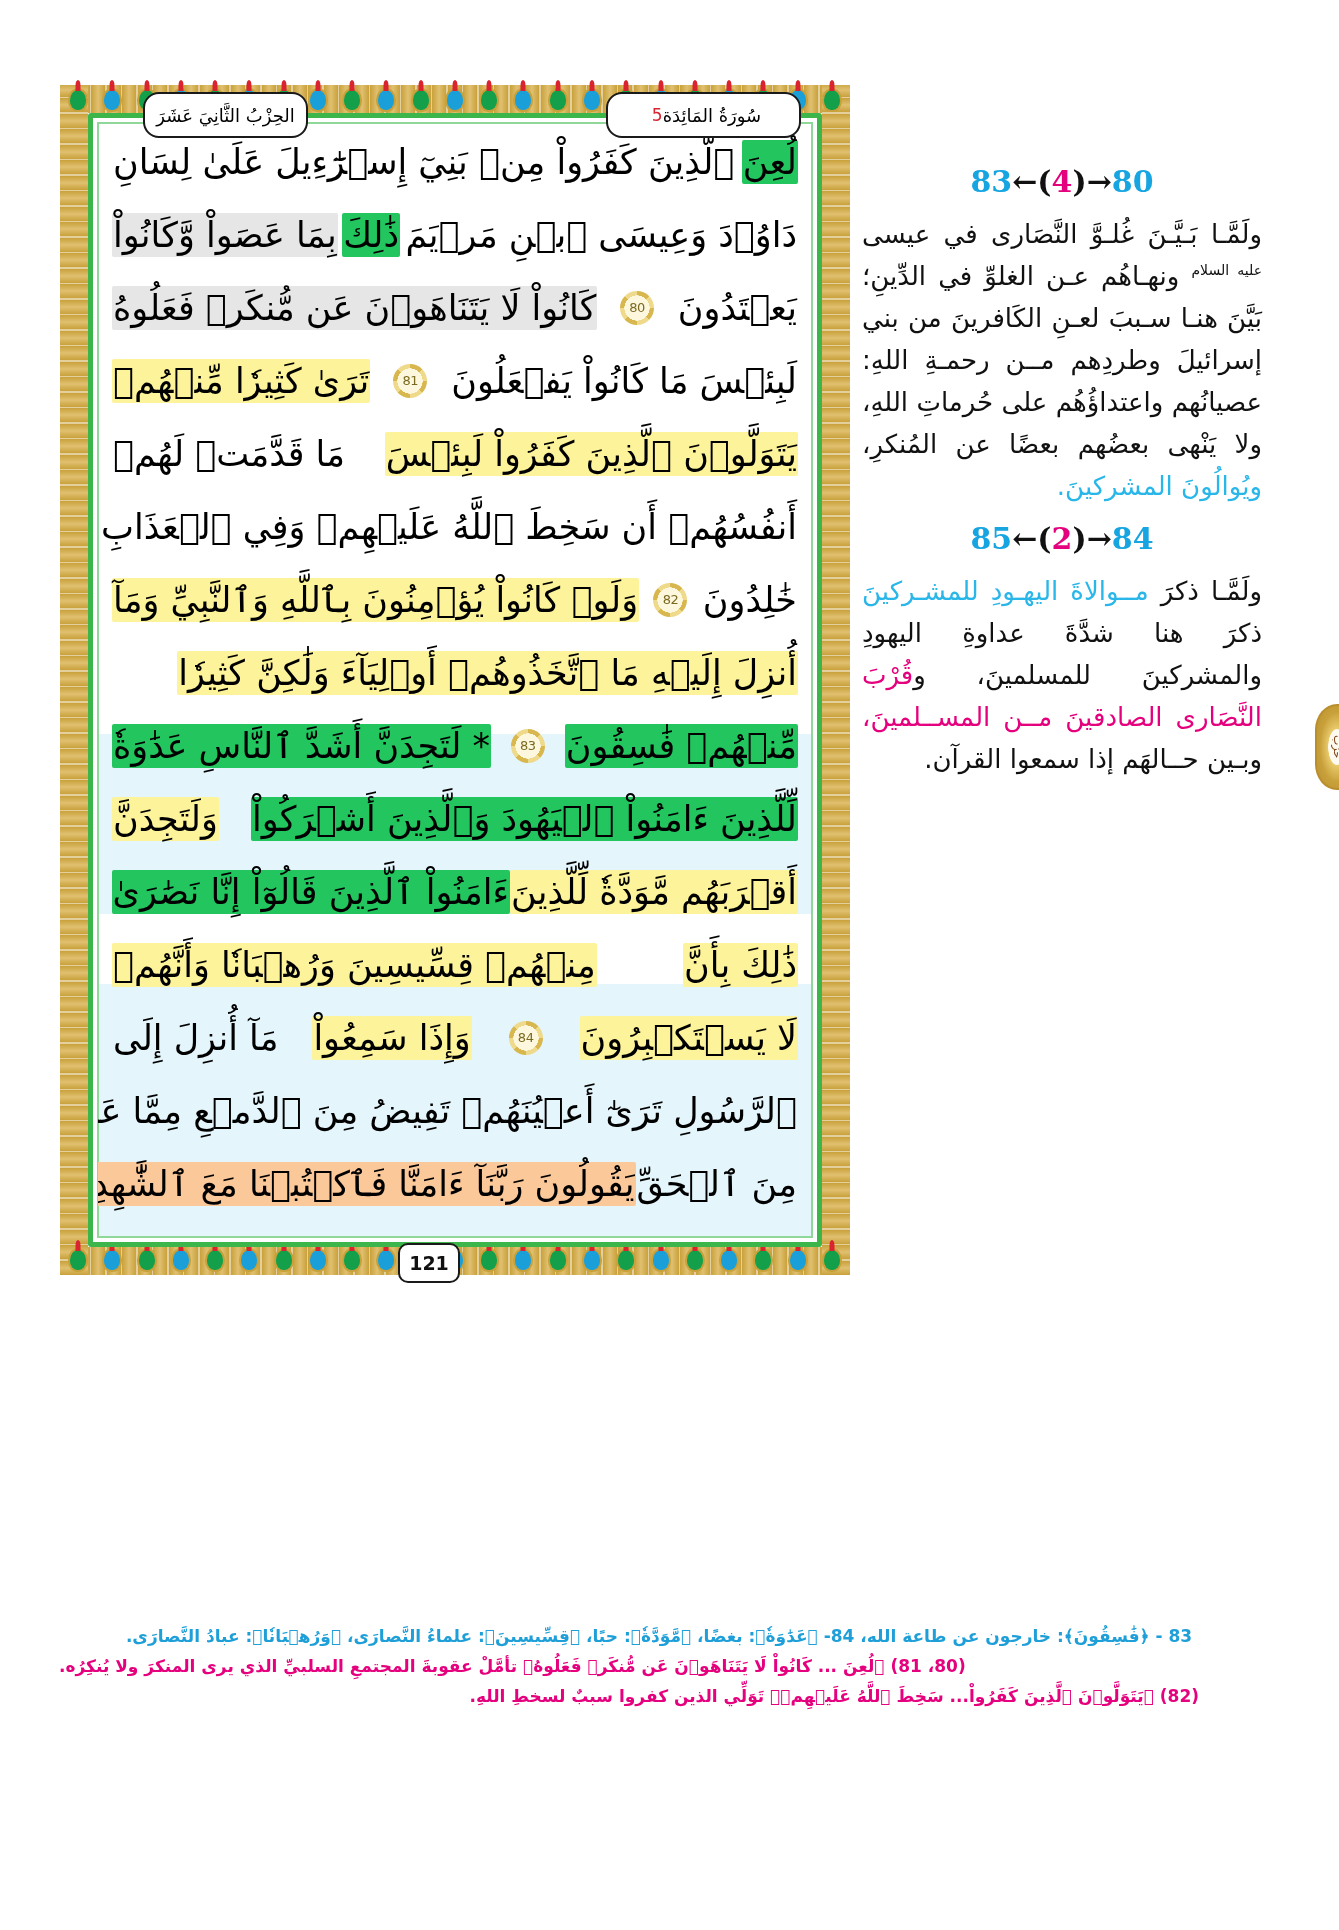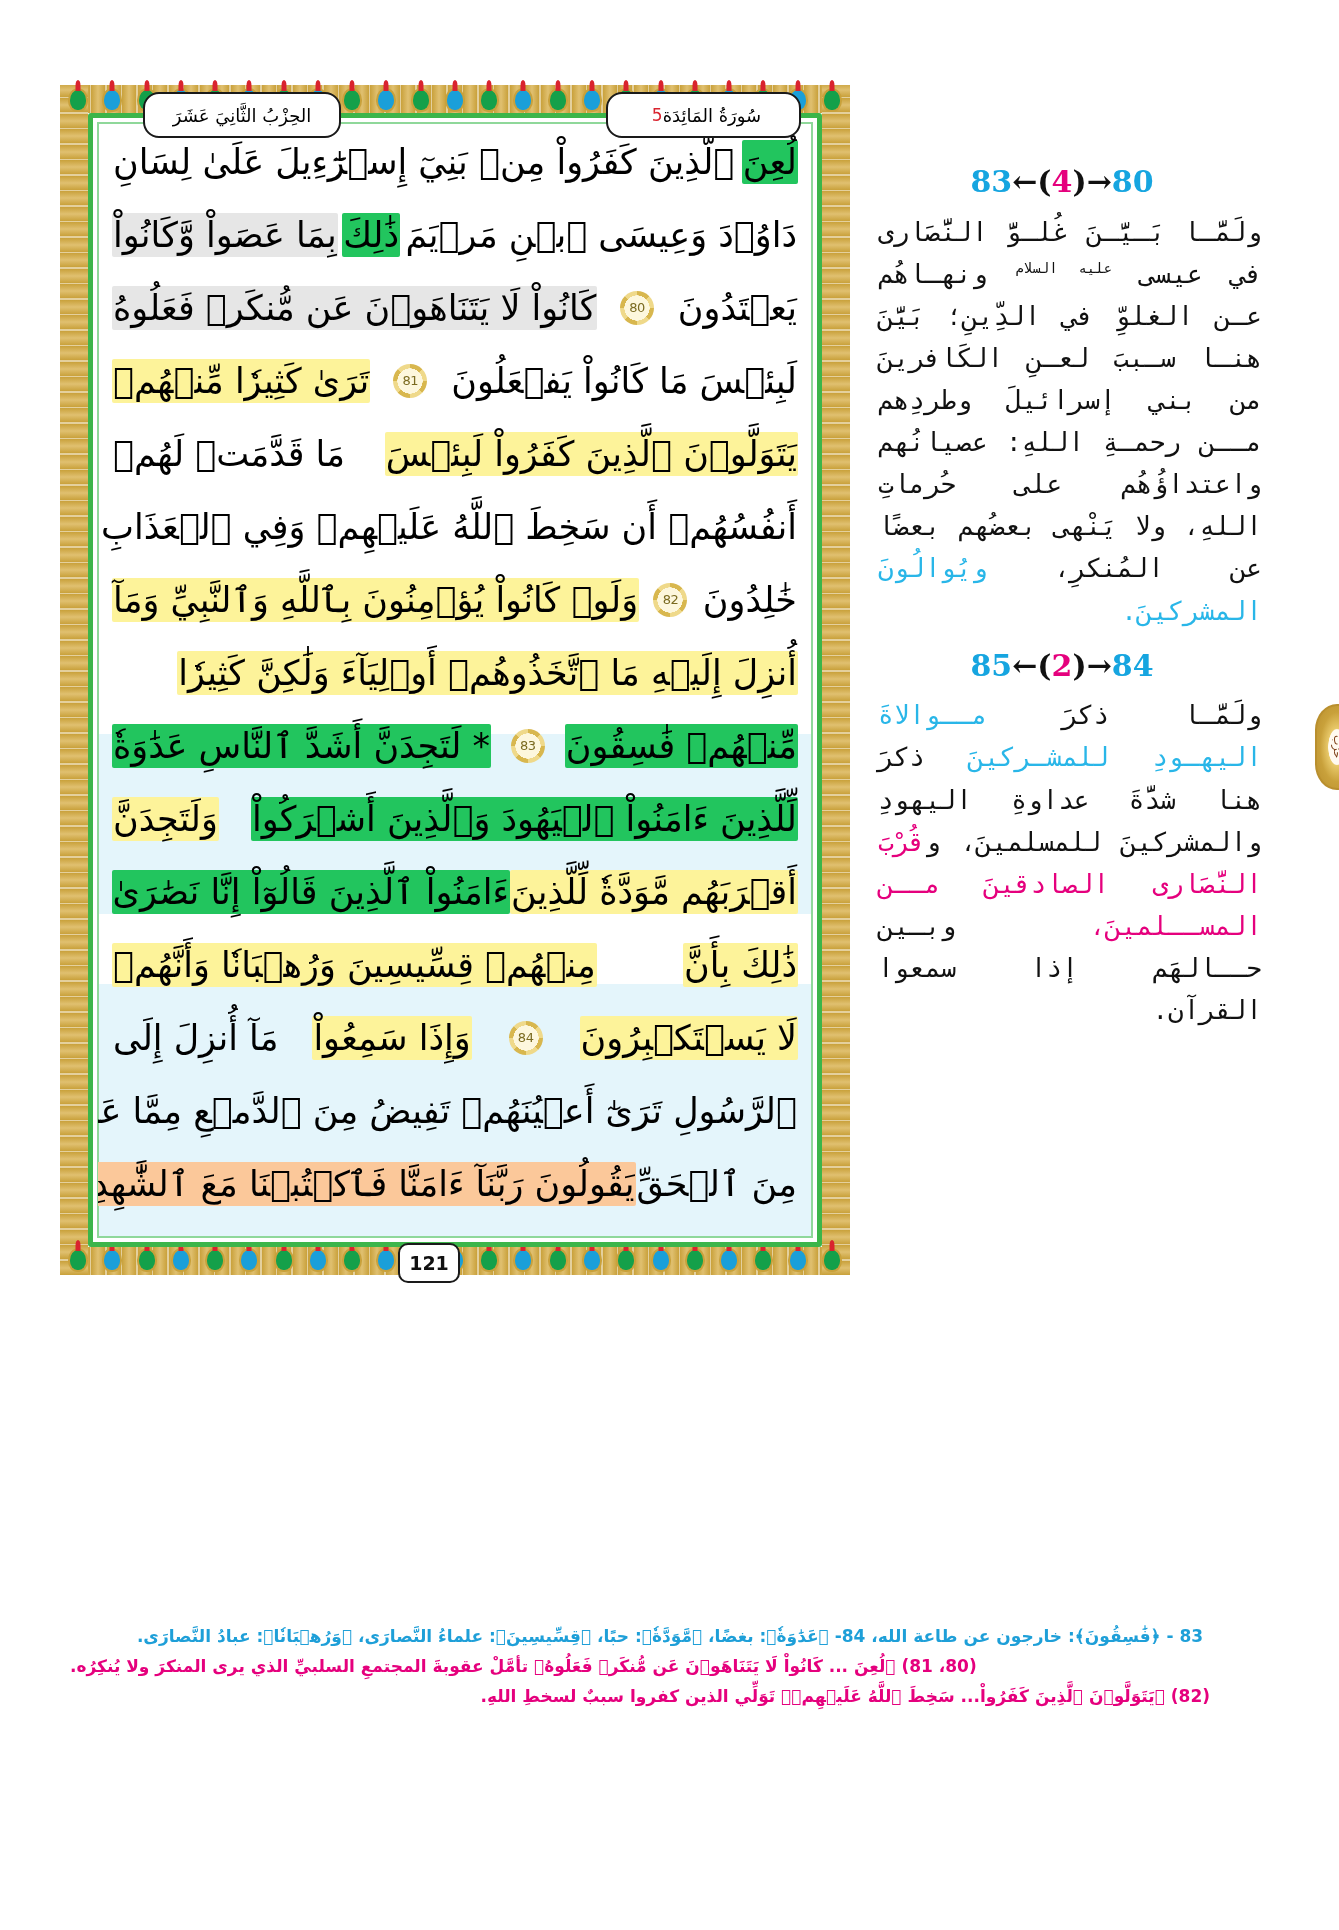--- a/index.html
+++ b/index.html
@@ -94,21 +94,21 @@
     position: absolute;
     background:#ffffff;
     border:2px solid #1a1a1a;
     border-radius: 16px;
     display:flex; align-items:center; justify-content:center;
     font-family:"DejaVu Sans","Liberation Sans",sans-serif;
     direction: rtl;
     white-space: nowrap;
     z-index: 8;
   }
-  #hizb-cartouche { left:143px; top:92px; width:198px; height:46px; font-size:18px;justify-content:center; }
+  #hizb-cartouche { left:143px; top:92px; width:165px; height:46px; font-size:18px;justify-content:center; }
   #surah-cartouche { left:606px; top:92px; width:195px; height:46px; font-size:18px; }
   #surah-cartouche .num { color:#d9232e; margin-left:6px; font-size:17px; }
 
   
   #page-num-cartouche {
     position:absolute; left:398px; top:1243px;
     width:62px; height:40px;
     background:#ffffff; border:2px solid #1a1a1a; border-radius:10px;
     display:flex;align-items:center;justify-content:center;
     font-size:19px; font-weight:bold; color:#111;
@@ -192,31 +192,31 @@
     text-align:center;
     font-size: 30px;
     font-weight: bold;
     margin: 8px 0 6px 0;
     direction: ltr;
     font-family:"DejaVu Serif","Liberation Serif",serif;
   }
   .range-head .v { color:#16a5e0; }
   .range-head .c { color:#e5007d; }
   .range-head .ar { color:#111; font-weight:bold; }
-  .tafsir-p { margin: 0 0 4px 16px; font-family: Liberation Mono, monospace; }
+  .tafsir-p { margin: 0 0 4px 0; }
   .blue { color:#29b6e8; }
   .pink { color:#e5007d; }
   .sm-ann {
     font-size:14px; vertical-align: super; letter-spacing:-1px;
   }
 
   
   #footnotes {
     position:absolute;
-    left: 70px; top: 1622px;
+    left: 59px; top: 1622px;
     width: 1200px;
     direction: rtl;
     text-align: center;
     z-index: 6;
   }
   .fn-line {
     font-size: 17px;
     font-weight: bold;
     line-height: 1.75;
     white-space: nowrap;

